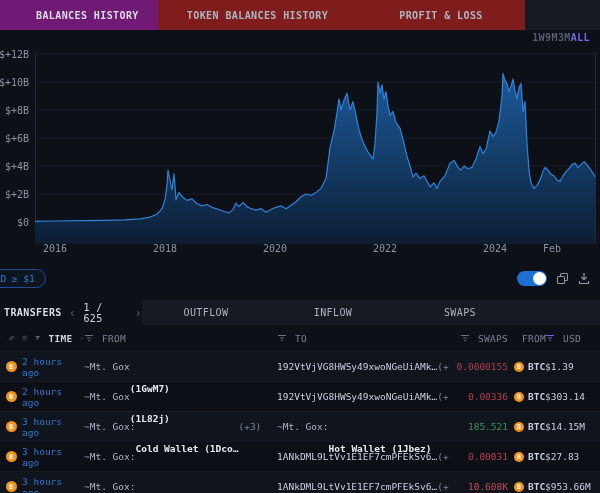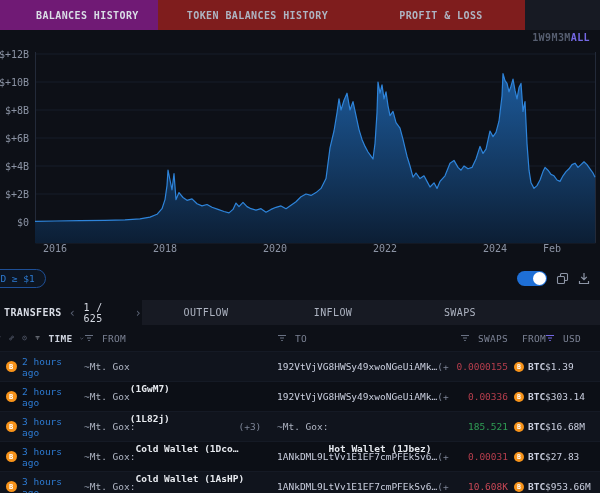--- a/index.html
+++ b/index.html
@@ -299,34 +299,33 @@
           <span class="adr"></span>
           <span class="ext"></span>
       </div>
       <div class="cell c-value">
           <span class="val" style="color: rgb(47, 158, 85);">185.521</span>
         </div>
       <div class="cell c-token">
           <span class="btc-ic sm">B</span>
           <span class="tok">BTC</span>
         </div>
-      <div class="cell c-usd">$16.68M</div>
+      <div class="cell c-usd">$14.15M</div>
     </div>
 
     <div class="trow even">
       <div class="cell c-icon">
           <span class="btc-ic">B</span>
         </div>
       <div class="cell c-time">
           <a class="time-link">3 hours ago</a>
         </div>
       <div class="cell c-from">
         <span class="tld">~</span>
           <span class="gry"> Mt. Gox: </span>
-          <span class="bld">Cold Wallet (1AsHP)</span>
           <span class="adr"></span>
           <span class="ext"></span>
       </div>
       <div class="cell c-to">
         <span class="tld"></span>
           <span class="gry"></span>
           <span class="bld"></span>
           <span class="adr">1ANkDML9LtVv1E1EF7cmPFEkSv6…</span>
           <span class="ext"> (+1)</span>
       </div>

